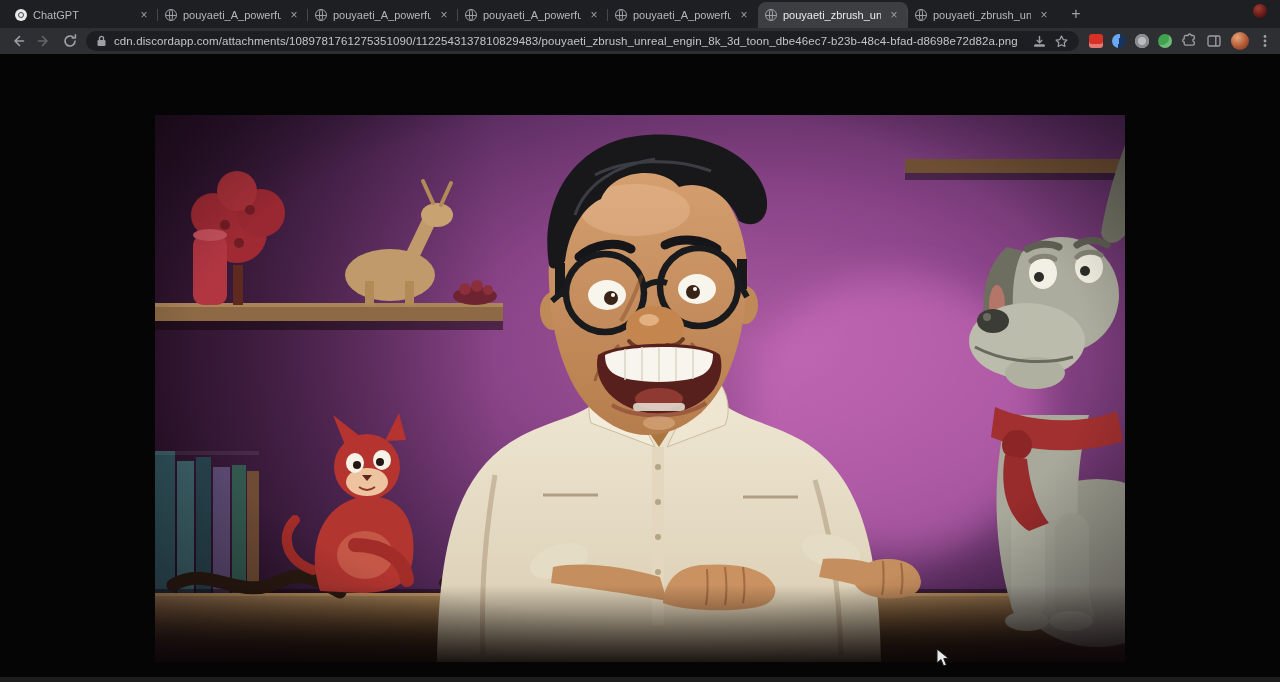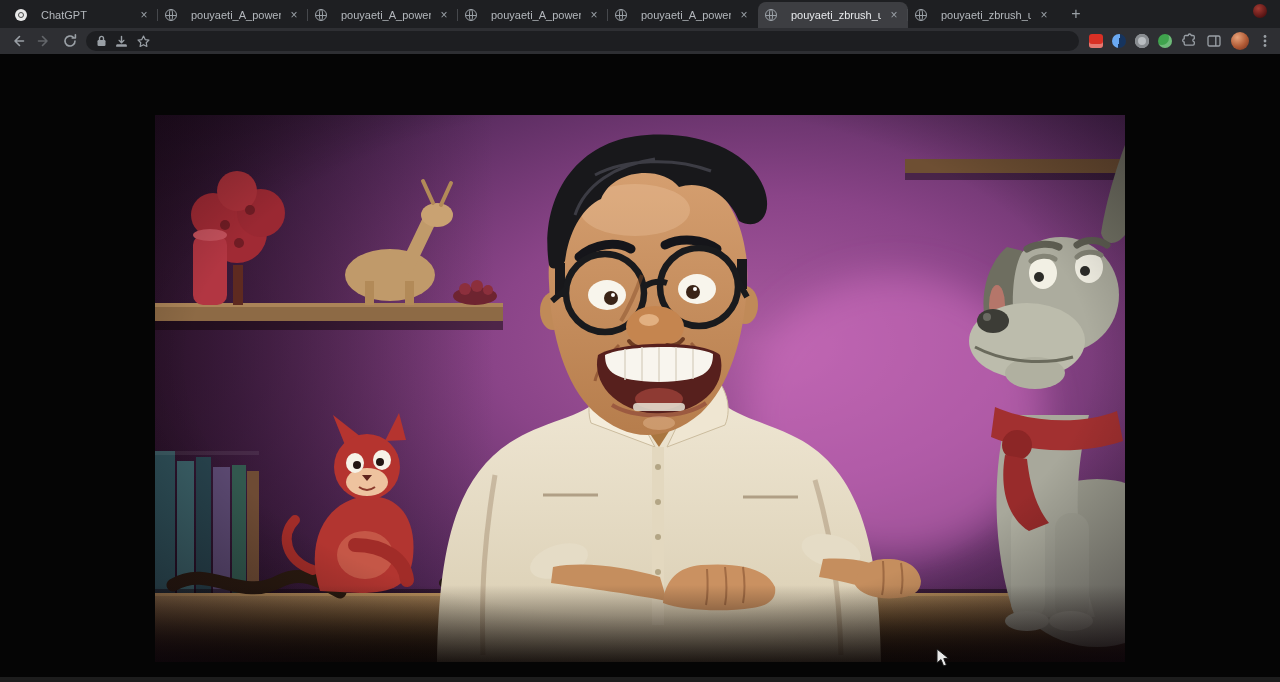--- a/index.html
+++ b/index.html
@@ -8,21 +8,21 @@
 
   
   .tabstrip { position:relative; height:28px; background:#1e1f22;
               display:flex; align-items:flex-end; padding-left:8px; }
   .tabs { display:flex; align-items:flex-end; height:28px; }
   .tab { position:relative; width:150px; height:26px; display:flex; align-items:center;
          gap:6px; padding:0 7px; color:#b4b8bd; font-size:11px; cursor:default; }
   .tab.active { background:#3d3e42; color:#e7e9ec; border-radius:8px 8px 0 0; }
   .tab:not(.active):not(:first-child)::before { content:""; position:absolute; left:-1px; top:7px;
          height:12px; width:1px; background:#46484c; }
-  .tab-label { flex:1; white-space:nowrap; overflow:hidden;margin-left:8px; }
+  .tab-label { flex:1; white-space:nowrap; overflow:hidden; }
   .tab-close { flex:0 0 14px; width:14px; height:14px; border-radius:50%;
          display:flex; align-items:center; justify-content:center; font-size:12px; color:#9aa0a6; }
   .favicon { flex:0 0 12px; width:12px; height:12px; position:relative; }
   .chatgpt-favicon { background:#e9e9e9; border-radius:50%; }
   .chatgpt-favicon::after { content:""; position:absolute; inset:3px; border-radius:50%;
          border:1.5px solid #4a4a4a; }
   .globe-favicon { border:1px solid #9aa0a6; border-radius:50%; }
   .globe-favicon::before { content:""; position:absolute; left:0; right:0; top:45%;
          height:1px; background:#9aa0a6; }
   .globe-favicon::after  { content:""; position:absolute; top:-1px; bottom:-1px; left:28%; right:28%;
@@ -117,20 +117,21 @@
       <path d="M13 8 a5 5 0 1 1 -1.7 -3.75" stroke="#9aa0a6" stroke-width="1.6" fill="none" stroke-linecap="round"></path>
       <path d="M13.4 1.8 V5 H10.2" stroke="#9aa0a6" stroke-width="1.6" fill="none" stroke-linecap="round" stroke-linejoin="round"></path>
     </svg>
   </span>
 
   <div class="omnibox">
     <svg width="11" height="12" viewBox="0 0 11 12">
       <rect x="1.5" y="5" width="8" height="6" rx="1.2" fill="#9aa0a6"></rect>
       <path d="M3.5 5 V3.4 a2 2 0 0 1 4 0 V5" stroke="#9aa0a6" stroke-width="1.4" fill="none"></path>
     </svg>
+    <span class="url">cdn.discordapp.com/attachments/1089781761275351090/1122543137810829483/pouyaeti_zbrush_unreal_engin_8k_3d_toon_dbe46ec7-b23b-48c4-bfad-d8698e72d82a.png</span>
     <svg width="15" height="15" viewBox="0 0 16 16">
       <path d="M8 2.5 V9 M5.5 6.8 L8 9.4 L10.5 6.8" stroke="#9aa0a6" stroke-width="1.5" fill="none" stroke-linecap="round" stroke-linejoin="round"></path>
       <path d="M3 11.5 H13 M3 11.5 V13 H13 V11.5" stroke="#9aa0a6" stroke-width="1.4" fill="none"></path>
     </svg>
     <svg width="15" height="15" viewBox="0 0 16 16">
       <path d="M8 2.2 l1.8 3.7 4 .55 -2.9 2.85 .7 4 -3.6 -1.9 -3.6 1.9 .7 -4 -2.9 -2.85 4 -.55 Z" stroke="#9aa0a6" stroke-width="1.3" fill="none" stroke-linejoin="round"></path>
     </svg>
   </div>
 
   <div class="right-icons">

